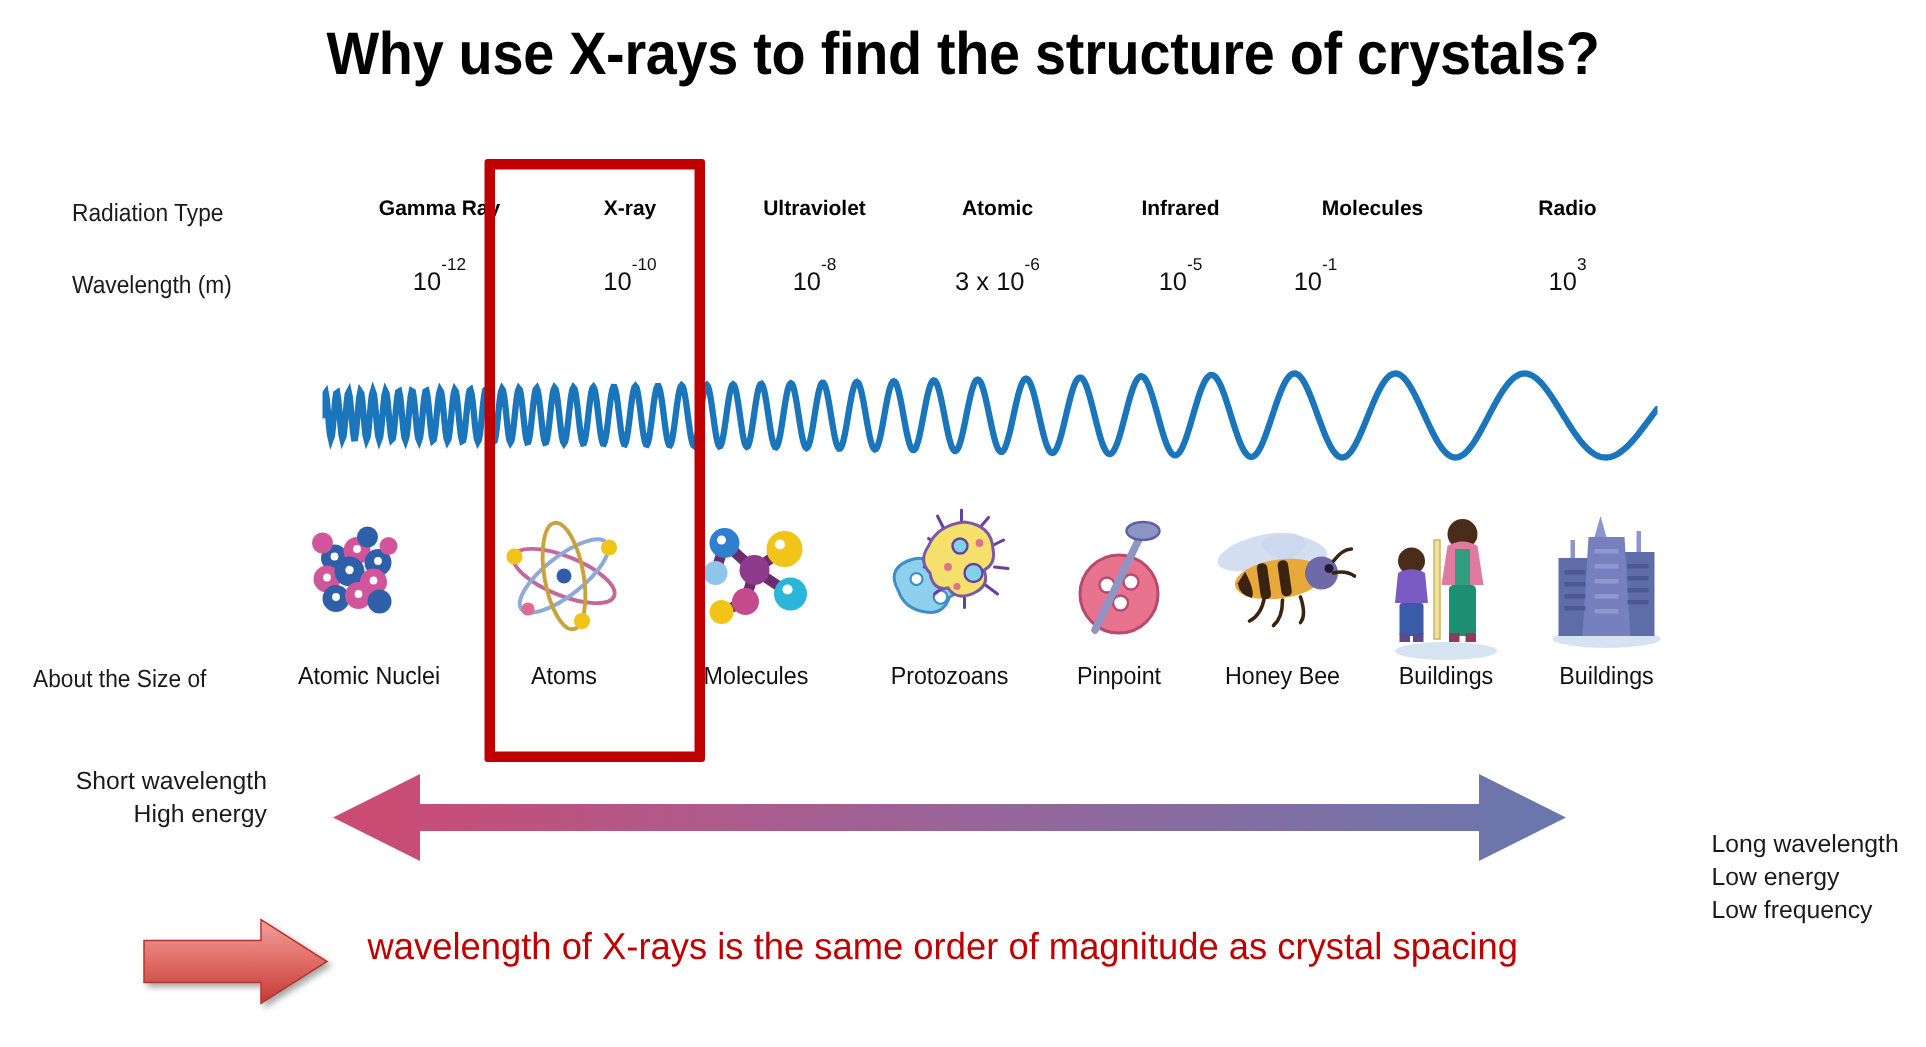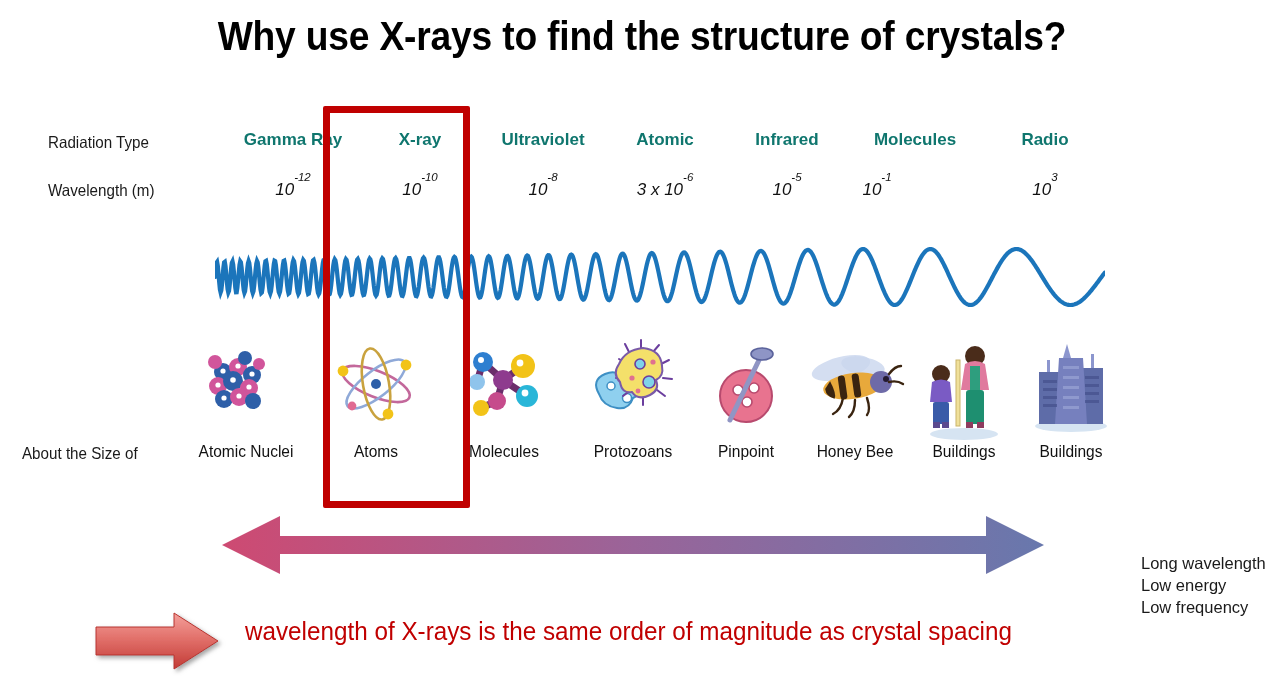--- a/index.html
+++ b/index.html
@@ -22,26 +22,26 @@
   .rowlabel{
     position:absolute;font-size:16.5px;color:#1a1a1a;white-space:nowrap;
     transform:scaleX(0.92);transform-origin:0 50%;
   }
   #lbl-radiation{left:48px;top:133px;}
   #lbl-wavelength{left:48px;top:181px;}
   #lbl-sizeof{left:22px;top:444px;}
 
   
   .band-name{
-    position:absolute;top:130px;font-size:17px;font-weight:bold;color:#0f766e;
+    position:absolute;top:130px;font-size:14px;font-weight:bold;color:#000000;
     text-align:center;white-space:nowrap;transform:translateX(-50%);
   }
   .band-wl{
     position:absolute;top:178px;font-size:17px;color:#111;
-    text-align:center;white-space:nowrap;transform:translateX(-50%);font-style:italic;
+    text-align:center;white-space:nowrap;transform:translateX(-50%);
   }
   .band-wl sup{font-size:11.5px;top:-0.62em;position:relative;}
   .band-size{
     position:absolute;top:442px;font-size:16.5px;color:#111;
     text-align:center;white-space:nowrap;transform:translateX(-50%) scaleX(0.94);
   }
 
   
   #wave{position:absolute;left:215px;top:222px;}
 
@@ -294,20 +294,22 @@
       <linearGradient id="arrgrad" x1="0" y1="0" x2="1" y2="0">
         <stop offset="0%" stop-color="#CE4A72"></stop>
         <stop offset="50%" stop-color="#9A6499"></stop>
         <stop offset="100%" stop-color="#6878AD"></stop>
       </linearGradient>
     </defs>
     <polygon fill="url(#arrgrad)" points="4,33 62,4 62,24 768,24 768,4 826,33 768,62 768,42 62,42 62,62"></polygon>
   </svg>
 
   <div class="sidenote" id="note-left">
+    <div>Short wavelength</div>
+    <div>High energy</div>
   </div>
   <div class="sidenote" id="note-right">
     <div>Long wavelength</div>
     <div>Low energy</div>
     <div>Low frequency</div>
   </div>
 
   <svg id="redblockarrow" width="140" height="68" viewBox="0 0 140 68">
     <defs>
       <linearGradient id="redgrad" x1="0" y1="0" x2="0" y2="1">

